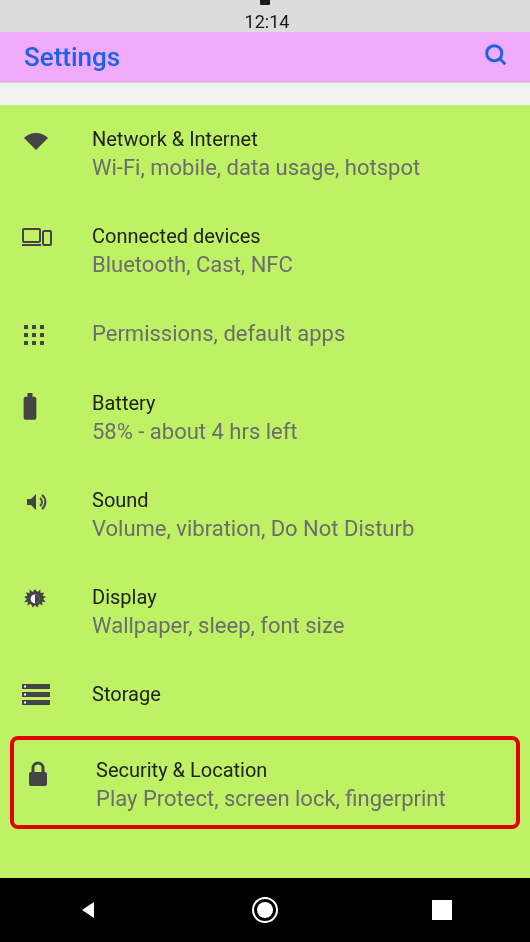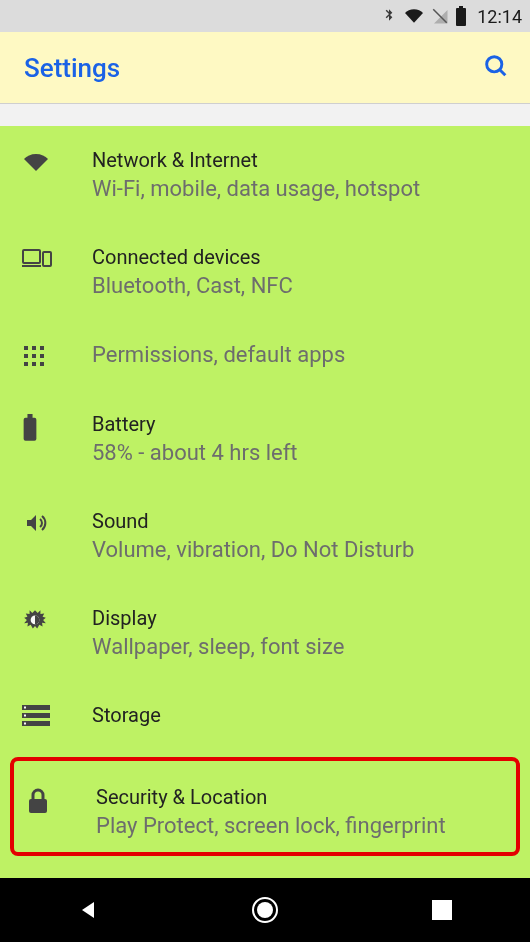--- a/index.html
+++ b/index.html
@@ -1,35 +1,35 @@
 <!DOCTYPE html>
 <html><head>
 <meta charset="utf-8">
 <style>
   * { box-sizing: border-box; margin: 0; padding: 0; }
   html, body { width: 530px; height: 942px; font-family: Roboto, "Helvetica Neue", Arial, sans-serif; background: #fff; }
   .screen { width: 530px; height: 942px; display: flex; flex-direction: column; background: #f2f2f2; }
   
-  .statusbar { height: 32px; background: #dcdcdc; display: flex; justify-content: flex-end; align-items: center; padding: 0 8px; gap: 6px; }
+  .statusbar { height: 32px; background: #dcdcdc; display: flex; justify-content: flex-end; align-items: center; padding: 0 8px; gap: 6px; flex-direction: column; }
   .statusbar .time { font-size: 18px; color: #1a1a1a; margin-left: 4px; }
   .statusbar svg { display: block; }
   
-  .appbar { height: 72px; background: #fef9c3; display: flex; align-items: center; justify-content: space-between; padding: 0 20px 0 24px; border-bottom: 1px solid #cfcfcf; box-shadow: 0 2px 2px rgba(0,0,0,0.08); }
+  .appbar { height: 51px; background: #f0abfc; display: flex; align-items: center; justify-content: space-between; padding: 0 20px 0 24px; border-bottom: 1px solid #cfcfcf; box-shadow: 0 2px 2px rgba(0,0,0,0.08); }
   .appbar .title { font-size: 26px; color: #1a62e6; font-weight: 500; }
   .appbar .search { color: #1a62e6; }
   
   .spacer { height: 22px; background: #f2f2f2; }
   
   .list { flex: 1; background: #bef264; overflow: hidden; }
   .item { display: flex; align-items: flex-start; padding: 22px 20px 22px 22px; }
   .item .icon { width: 70px; display: flex; justify-content: flex-start; align-items: flex-start; padding-top: 2px; color: #555; }
   .item .texts { flex: 1; }
   .item .title { font-size: 20px; color: #222; margin-bottom: 4px; }
   .item .sub { font-size: 22px; color: #6d6d6d; }
-  .item.highlight { margin: 4px 10px 0 10px; border: 4px solid #e30000; border-radius: 8px; padding: 24px 10px 14px 12px; }
+  .item.highlight { margin: 4px 10px 0 10px; border: 4px solid #e30000; border-radius: 8px; padding: 18px 10px 14px 12px; }
   
   .navbar { height: 64px; background: #000; display: flex; justify-content: space-around; align-items: center; }
   .navbtn { width: 80px; height: 64px; display: flex; justify-content: center; align-items: center; }
 </style>
 </head>
 <body>
 <div class="screen">
 
 <div class="statusbar">
   <span>

